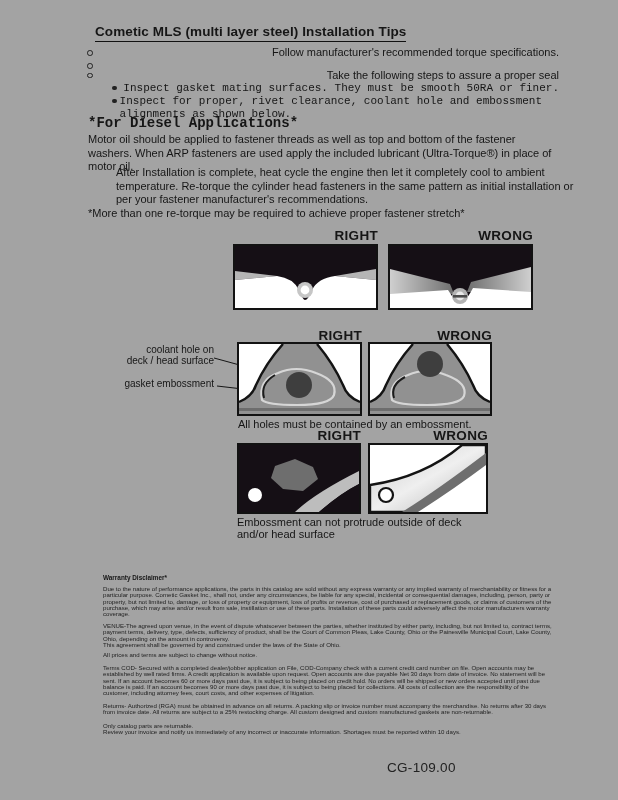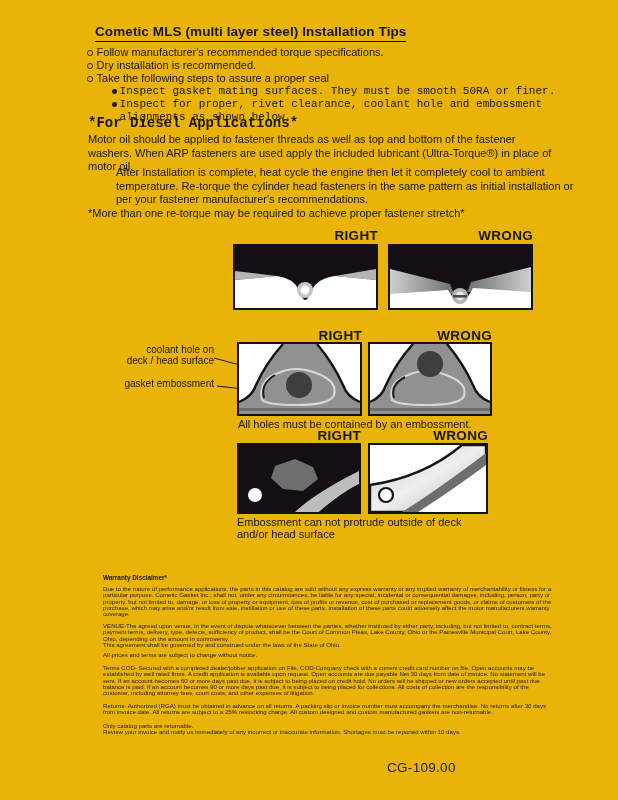--- a/index.html
+++ b/index.html
@@ -1,27 +1,27 @@
 <!DOCTYPE html>
 <html><head>
 <meta charset="utf-8">
 <style>
   html,body { margin:0; padding:0; background:#e8e8e8; }
   .page {
     position:relative; width:618px; height:800px; margin:0 auto;
-    background:#eab308; overflow:hidden;
+    background:#a3a3a3; overflow:hidden;
     font-family:"Liberation Sans", sans-serif; color:#161616;
   }
   .title {
     position:absolute; left:95px; top:24px;
     font-size:13.5px; font-weight:bold; letter-spacing:0.1px;
     border-bottom:1.6px solid #111; padding-bottom:2px;
   }
   .bullets { position:absolute; left:87px; top:46px; width:472px; font-size:11px; line-height:13px; }
-  .li { display:flex; align-items:flex-start; }
+  .li { display:flex; align-items:flex-start;justify-content:space-between; }
   .dot-hollow {
     flex:0 0 auto; width:3.6px; height:3.6px; border:1px solid #222; border-radius:50%;
     margin:4px 4px 0 0;
   }
   .li.sub { margin-left:25px;font-family:Liberation Mono, monospace; }
   .dot-solid {
     flex:0 0 auto; width:4.6px; height:4.6px; background:#222; border-radius:50%;
     margin:4px 3px 0 0;
   }
   .diesel-heading { position:absolute; left:88px; top:115px; font-size:14px; font-weight:bold;font-family:Liberation Mono, monospace; }
@@ -54,21 +54,20 @@
 
   <div class="title">Cometic MLS (multi layer steel) Installation Tips</div>
 
   <div class="bullets">
     <div class="li">
       <span class="dot-hollow"></span>
       <span>Follow manufacturer's recommended torque specifications.</span>
     </div>
     <div class="li">
       <span class="dot-hollow"></span>
-      <span>Dry installation is recommended.</span>
     </div>
     <div class="li">
       <span class="dot-hollow"></span>
       <span>Take the following steps to assure a proper seal</span>
     </div>
     <div class="li sub">
       <span class="dot-solid"></span>
       <span>Inspect gasket mating surfaces.  They must be smooth 50RA or finer.</span>
     </div>
     <div class="li sub">

